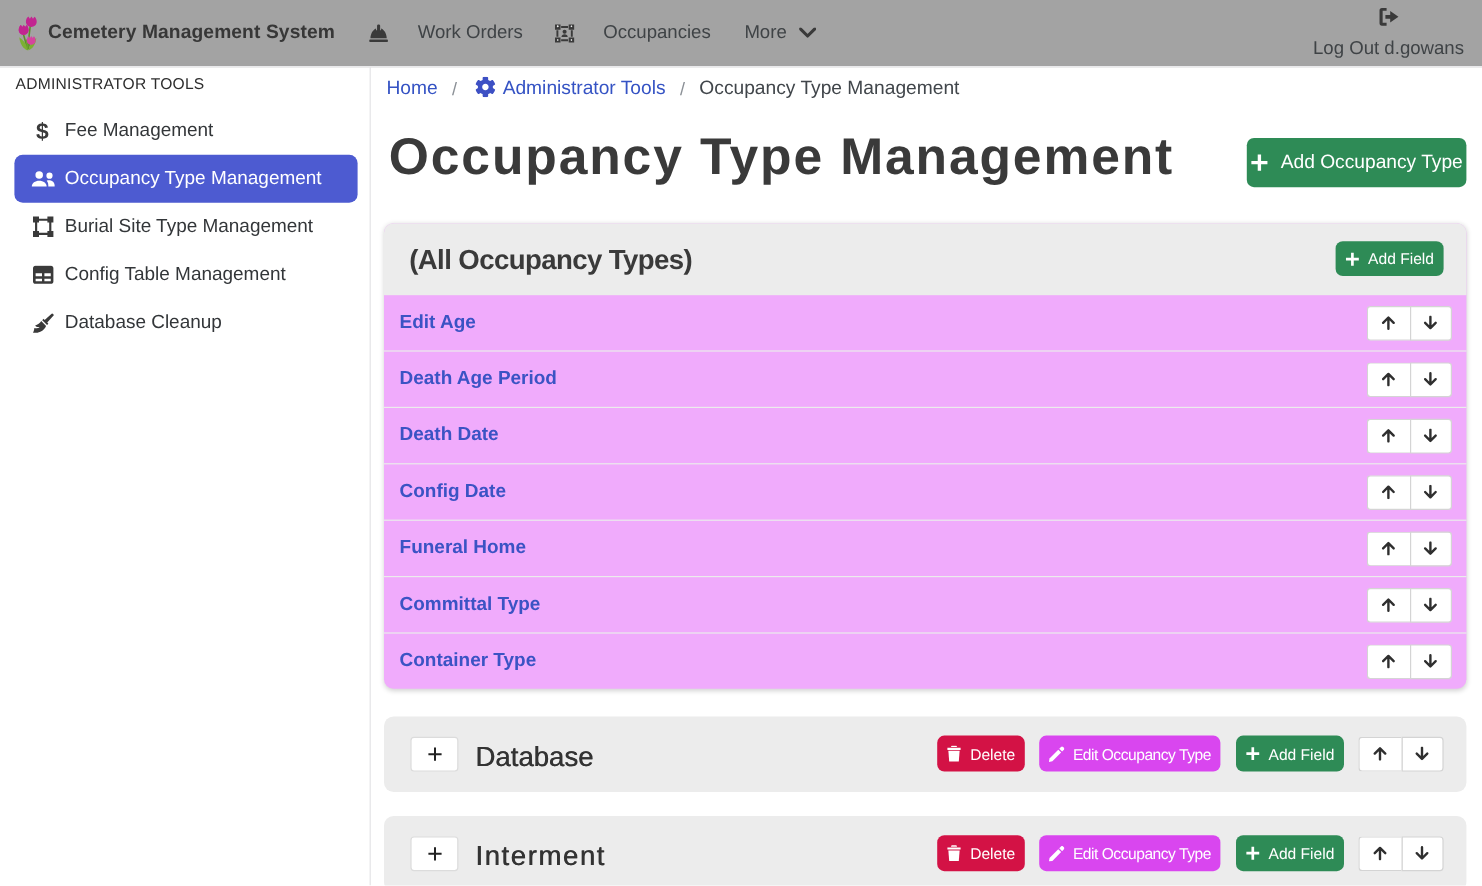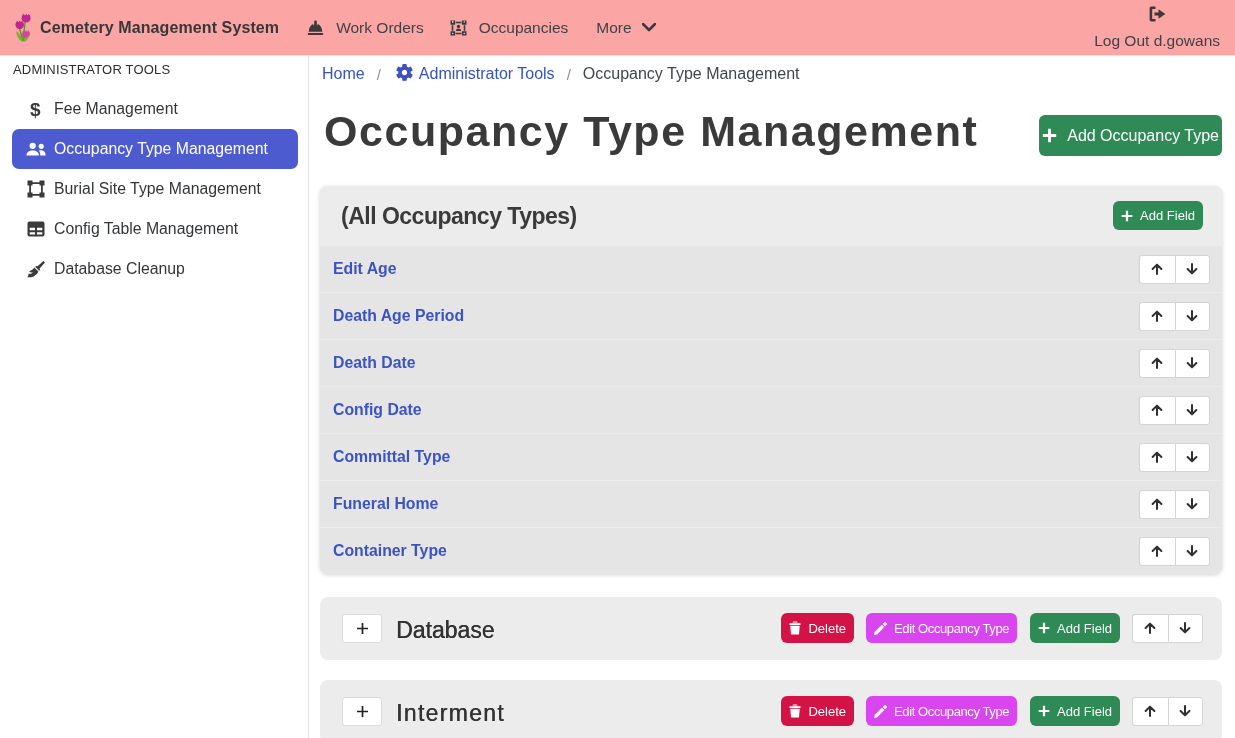--- a/index.html
+++ b/index.html
@@ -1,24 +1,24 @@
 <!DOCTYPE html>
 <html><head>
 <meta charset="utf-8">
 <style>
 * { box-sizing: border-box; margin:0; padding:0; }
 html,body { width:1235px; height:738px; overflow:hidden; }
 body { font-family:"Liberation Sans",sans-serif; background:#fff; color:#373a3c; }
 a { text-decoration:none; }
 
 
-.navbar { height:56px; background:#fca5a5; border-bottom:1px solid #e9e9eb; display:flex; align-items:center; padding:0 15px 0 14px; }
+.navbar { height:56px; background:#a3a3a3; border-bottom:1px solid #e9e9eb; display:flex; align-items:center; padding:0 15px 0 14px; }
 .brand { display:flex; align-items:center; gap:8px; }
 .brand-txt { font-size:16px; font-weight:bold; color:#373737; letter-spacing:0.1px; }
-.navlink { display:flex; align-items:center; gap:12px; font-size:15.5px; color:#3f4346; }
+.navlink { display:flex; align-items:center; gap:24px; font-size:15.5px; color:#3f4346; }
 .nav-wo { margin-left:28px; }
 .nav-oc { margin-left:26px; }
 .nav-more { margin-left:28px; gap:10px; }
 .spacer { flex:1; }
 .nav-out { gap:10px;flex-direction:column; }
 
 
 .layout { display:flex; height:682px; }
 aside { width:309px; border-right:1px solid #e4e4e7; padding:6px 0 0 0; flex:none; }
 .side-label { font-size:13px; letter-spacing:0.2px; color:#2d2d2d; margin-left:13px; margin-bottom:11px; line-height:16px; }
@@ -34,21 +34,21 @@
 .crumb-gear { margin:-3px 6px 0 3px; display:flex; }
 
 
 .title-row { display:flex; align-items:flex-start; justify-content:space-between; margin-top:21px; height:48px; }
 h1 { font-size:43px; font-weight:bold; color:#3a3a3a; letter-spacing:1.55px; line-height:48px; white-space:nowrap; margin-left:4px; }
 .btn { display:inline-flex; align-items:center; justify-content:center; border:none; border-radius:6px; font-family:inherit; cursor:default; }
 .btn-green { background:#2e8b56; color:#fff; }
 .btn-addtype { height:41px; padding:0 3px; font-size:16px; gap:10px; margin-top:8px; flex:none; }
 
 
-.card { margin-top:31px; border-radius:8px; box-shadow:0 1px 4px rgba(0,0,0,.18); background:#e5e5e5; }
+.card { margin-top:31px; border-radius:8px; box-shadow:0 1px 4px rgba(0,0,0,.18); background:#f0abfc; }
 .card-head { height:59px; background:#ececec; border-radius:8px 8px 0 0; display:flex; align-items:center; justify-content:space-between; padding:0 19px 0 21px; }
 .card-head h2 { font-size:23px; font-weight:bold; letter-spacing:-0.5px; color:#3a3a3a; padding-top:2px; }
 .btn-addfield { height:29px; padding:0 8px; font-size:13px; gap:7px; }
 .row { height:47px; display:flex; align-items:center; justify-content:space-between; padding:0 12px 0 13px; border-top:1px solid #ececec; }
 .row:first-of-type { border-top:none; }
 .row a { font-size:15.8px; font-weight:bold; color:#3b53c4; }
 .updown { display:flex; }
 .updown .ud { width:35.5px; height:29px; background:#fff; border:1px solid #d4d4d4; display:flex; align-items:center; justify-content:center; }
 .updown .ud.up { border-radius:3px 0 0 3px; border-right:none; }
 .updown .ud.down { border-radius:0 3px 3px 0; }
@@ -234,36 +234,36 @@
               </svg>
             </span>
             <span class="ud down">
               <svg width="12" height="12" viewBox="0 0 12 12">
                 <path d="M6 1 L6 10 M1.6 6 L6 10.4 L10.4 6" stroke="#2f2f2f" stroke-width="2" fill="none" stroke-linecap="round" stroke-linejoin="round"></path>
               </svg>
             </span>
           </span>
         </div>
       <div class="row">
+          <a href="#">Funeral Home</a>
+          <span class="updown">
+            <span class="ud up">
+              <svg width="12" height="12" viewBox="0 0 12 12">
+                <path d="M6 11 L6 2 M1.6 6 L6 1.6 L10.4 6" stroke="#2f2f2f" stroke-width="2" fill="none" stroke-linecap="round" stroke-linejoin="round"></path>
+              </svg>
+            </span>
+            <span class="ud down">
+              <svg width="12" height="12" viewBox="0 0 12 12">
+                <path d="M6 1 L6 10 M1.6 6 L6 10.4 L10.4 6" stroke="#2f2f2f" stroke-width="2" fill="none" stroke-linecap="round" stroke-linejoin="round"></path>
+              </svg>
+            </span>
+          </span>
+        </div>
+      <div class="row">
           <a href="#">Committal Type</a>
-          <span class="updown">
-            <span class="ud up">
-              <svg width="12" height="12" viewBox="0 0 12 12">
-                <path d="M6 11 L6 2 M1.6 6 L6 1.6 L10.4 6" stroke="#2f2f2f" stroke-width="2" fill="none" stroke-linecap="round" stroke-linejoin="round"></path>
-              </svg>
-            </span>
-            <span class="ud down">
-              <svg width="12" height="12" viewBox="0 0 12 12">
-                <path d="M6 1 L6 10 M1.6 6 L6 10.4 L10.4 6" stroke="#2f2f2f" stroke-width="2" fill="none" stroke-linecap="round" stroke-linejoin="round"></path>
-              </svg>
-            </span>
-          </span>
-        </div>
-      <div class="row">
-          <a href="#">Funeral Home</a>
           <span class="updown">
             <span class="ud up">
               <svg width="12" height="12" viewBox="0 0 12 12">
                 <path d="M6 11 L6 2 M1.6 6 L6 1.6 L10.4 6" stroke="#2f2f2f" stroke-width="2" fill="none" stroke-linecap="round" stroke-linejoin="round"></path>
               </svg>
             </span>
             <span class="ud down">
               <svg width="12" height="12" viewBox="0 0 12 12">
                 <path d="M6 1 L6 10 M1.6 6 L6 10.4 L10.4 6" stroke="#2f2f2f" stroke-width="2" fill="none" stroke-linecap="round" stroke-linejoin="round"></path>
               </svg>

